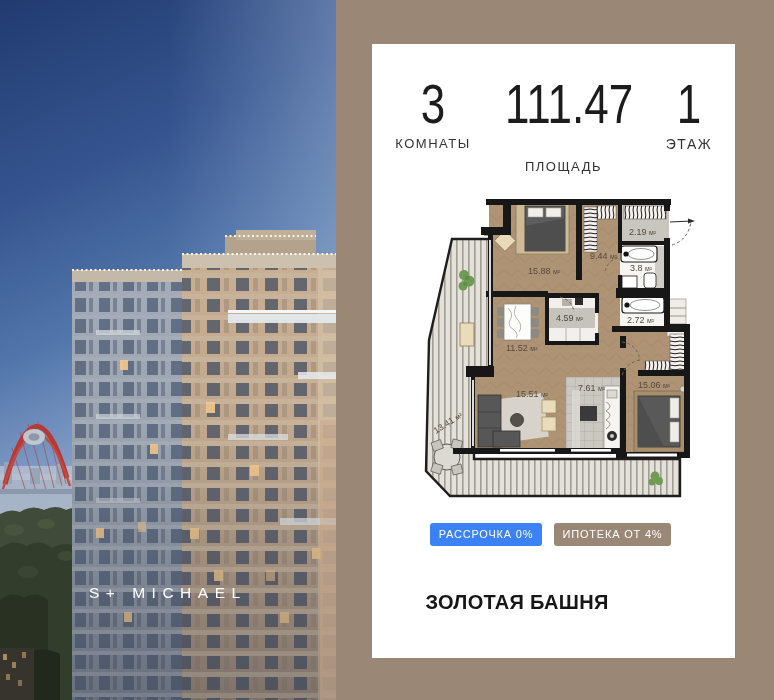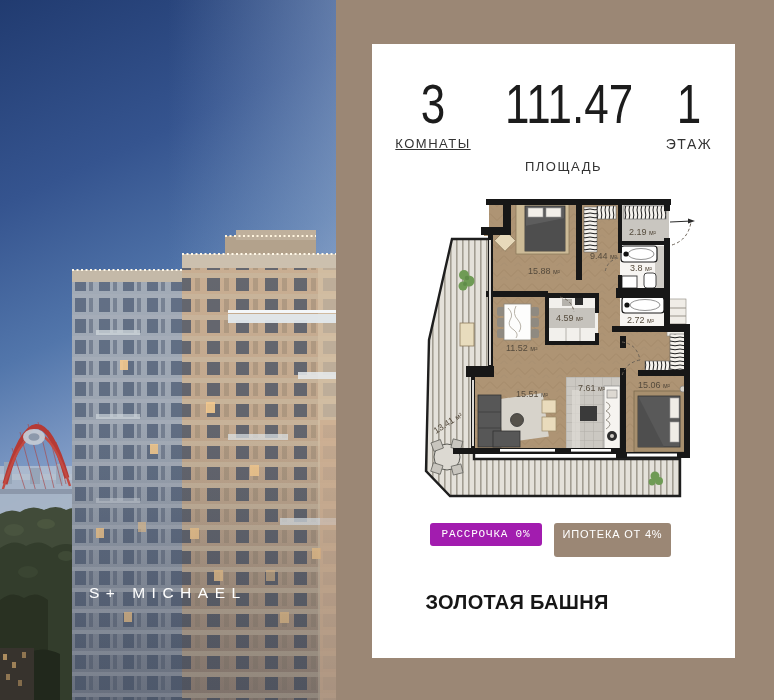--- a/index.html
+++ b/index.html
@@ -138,21 +138,21 @@
 <rect x="320" y="420" width="16" height="280" fill="#c9a183" opacity="0.45"></rect>
 
 <text x="89" y="598" fill="#ffffff" font-family="Liberation Sans,sans-serif" font-size="15.5" letter-spacing="6.5">S+ MICHAEL</text>
 </svg>
 
 </div>
 
 <div class="abs" style="left:372px;top:44px;width:363px;height:614px;background:#ffffff;"></div>
 
 <div class="abs" style="left:373px;top:72px;width:120px;text-align:center;color:#1c1c1c;font-size:55px;transform:scaleX(0.8);">3</div>
-<div class="abs" style="left:373px;top:136px;width:120px;text-align:center;color:#333;font-size:13px;letter-spacing:1.5px;text-decoration:underline;">КОМНАТЫ</div>
+<div class="abs" style="left:373px;top:136px;width:120px;text-align:center;color:#333;font-size:13px;letter-spacing:1.5px;">КОМНАТЫ</div>
 
 <div class="abs" style="left:490px;top:72px;width:151px;text-align:center;color:#1c1c1c;font-size:55px;transform:scaleX(0.8);">111.47</div>
 <div class="abs" style="left:490px;top:136px;width:147px;text-align:center;color:#333;font-size:13px;letter-spacing:1.5px;margin-top:23px;">ПЛОЩАДЬ</div>
 
 <div class="abs" style="left:629px;top:72px;width:120px;text-align:center;color:#1c1c1c;font-size:55px;transform:scaleX(0.8);">1</div>
 <div class="abs" style="left:629px;top:136px;width:120px;text-align:center;color:#333;font-size:14px;letter-spacing:1.5px;">ЭТАЖ</div>
 
 <div class="abs" style="left:415px;top:192px;width:285px;height:312px;">
 <svg width="285" height="312" viewBox="415 192 285 312" font-family="Liberation Sans,sans-serif">
 <defs>
@@ -342,17 +342,17 @@
   <text x="506" y="351">11.52 <tspan font-size="7">м²</tspan></text>
   <text x="556" y="321">4.59 <tspan font-size="7">м²</tspan></text>
   <text x="516" y="397">15.51 <tspan font-size="7">м²</tspan></text>
   <text x="578" y="391">7.61 <tspan font-size="7">м²</tspan></text>
   <text x="638" y="388">15.06 <tspan font-size="7">м²</tspan></text>
   <text x="436" y="434" transform="rotate(-33 436 434)">13.41 <tspan font-size="7">м²</tspan></text>
 </g>
 </svg>
 </div>
 
-<div class="abs" style="left:430px;top:523px;width:112px;height:23px;background:#a21caf;border-radius:3px;color:#fff;font-size:11px;letter-spacing:0.8px;text-align:center;line-height:23px;font-family:Liberation Mono, monospace;">РАССРОЧКА 0%</div>
-
-<div class="abs" style="left:554px;top:523px;width:117px;height:34px;background:#9b8775;border-radius:3px;color:#fff;font-size:11px;letter-spacing:0.8px;text-align:center;line-height:23px;">ИПОТЕКА ОТ 4%</div>
+<div class="abs" style="left:430px;top:523px;width:112px;height:23px;background:#3b82f6;border-radius:3px;color:#fff;font-size:11px;letter-spacing:0.8px;text-align:center;line-height:23px;">РАССРОЧКА 0%</div>
+
+<div class="abs" style="left:554px;top:523px;width:117px;height:23px;background:#9b8775;border-radius:3px;color:#fff;font-size:11px;letter-spacing:0.8px;text-align:center;line-height:23px;">ИПОТЕКА ОТ 4%</div>
 
 <div class="abs" style="left:372px;top:591px;width:290px;text-align:center;color:#161616;font-size:20px;font-weight:bold;letter-spacing:0.3px;">ЗОЛОТАЯ БАШНЯ</div>
 
 </body></html>

